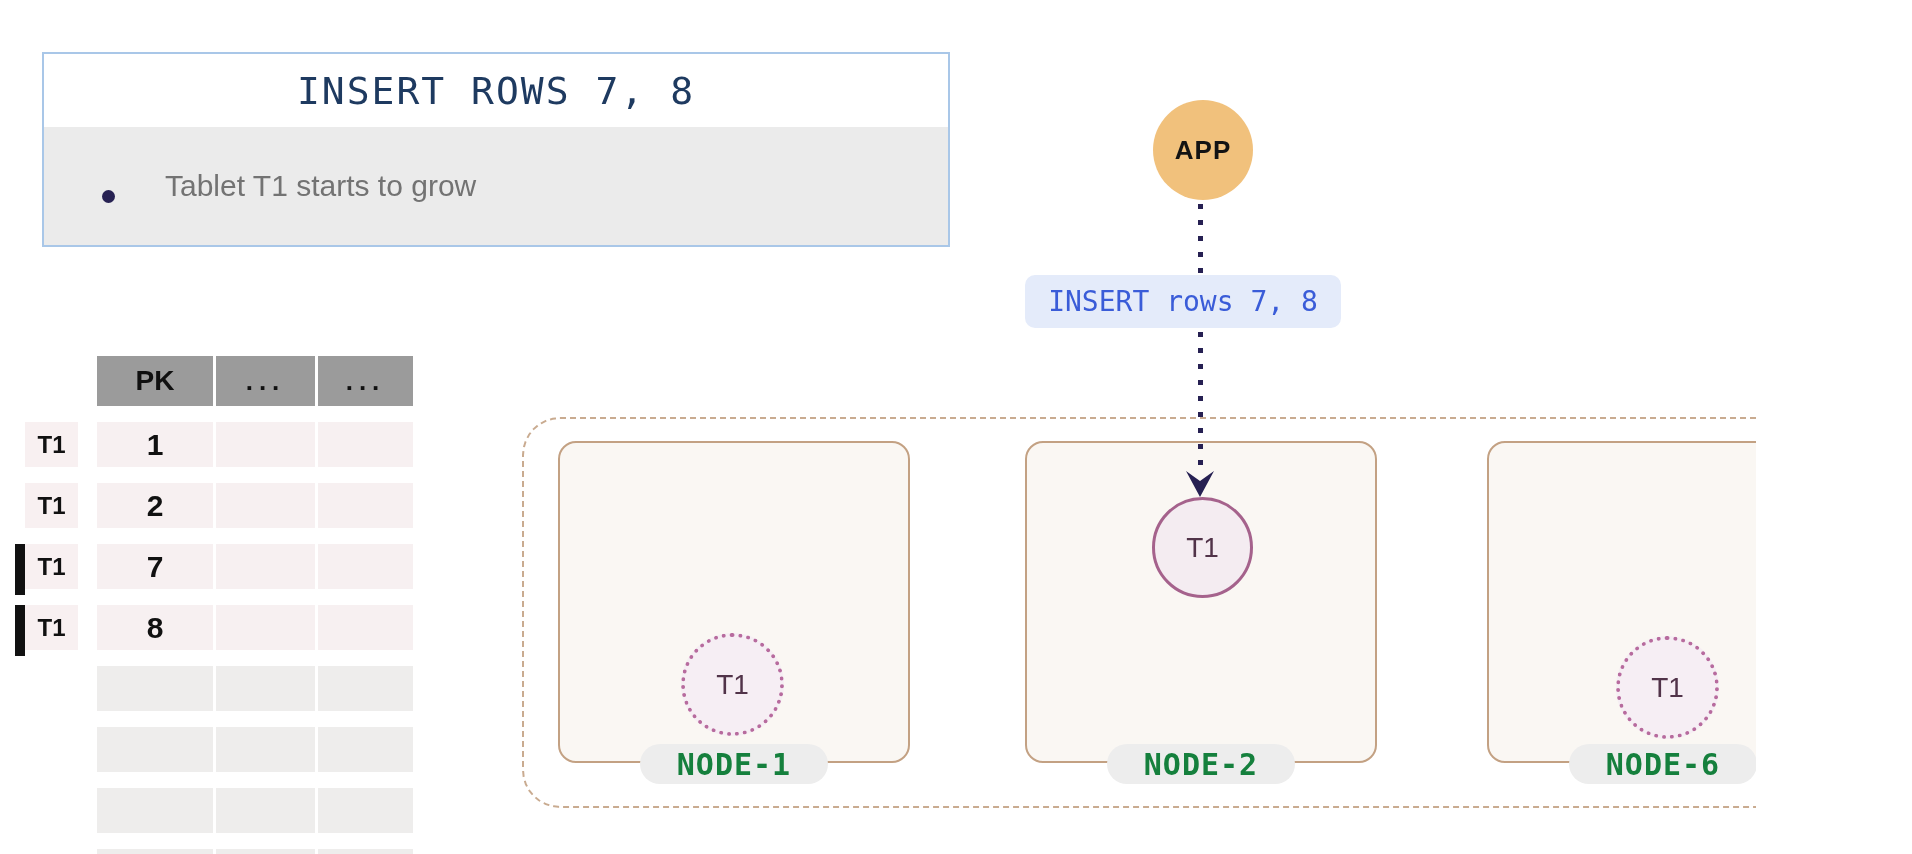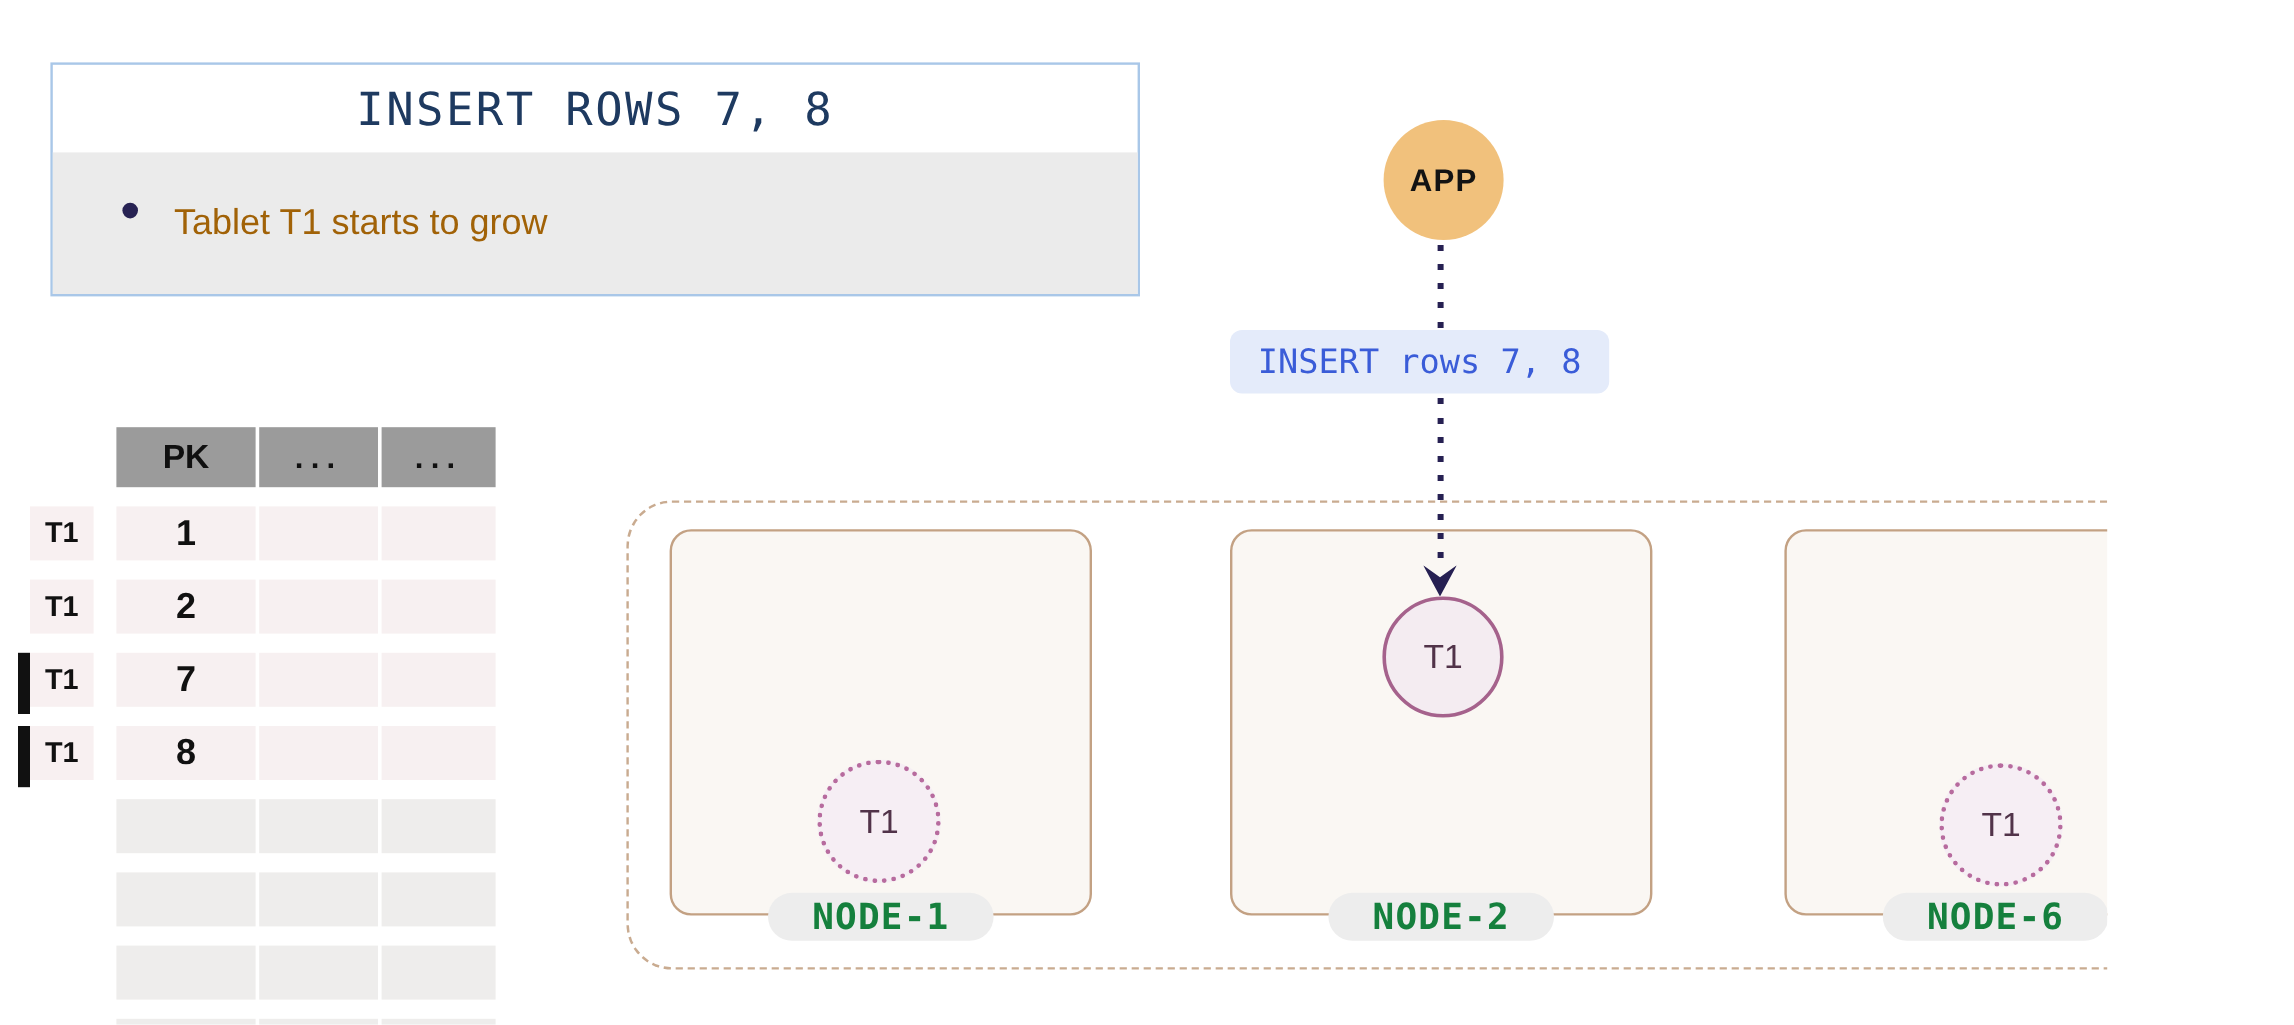--- a/index.html
+++ b/index.html
@@ -15,21 +15,21 @@
     display:flex; flex-direction:column;
   }
   .info-box-header { height:73px; flex:none; display:flex; align-items:center; justify-content:center; }
   .info-title {
     font-family:"DejaVu Sans Mono", monospace; font-size:38px; color:#1e3a60; letter-spacing:2px;
   }
   .info-body {
     flex:1; background:#ebebeb; display:flex; flex-direction:column;
     justify-content:center; gap:10px; padding-left:58px;
   }
-  .bullet-item { display:flex; align-items:flex-start; font-size:30px; color:#a16207; }
+  .bullet-item { display:flex; align-items:flex-end; font-size:30px; color:#737373;gap:20px; }
   .bullet-dot { width:13px; height:13px; border-radius:50%; background:#272253; margin-right:30px; flex:none; }
 
   
   .data-table { position:absolute; left:15px; top:356px; }
   .t-row { display:flex; height:45px; margin-bottom:16px; overflow:visible; }
   .t-row.hdr { height:50px; }
   .marker { width:10px; height:51px; background:#111111; flex:none; align-self:flex-start; }
   .marker.ghost { background:transparent; }
   .tablet-cell {
     width:53px; flex:none; margin-right:19px; background:#f8f0f1;

